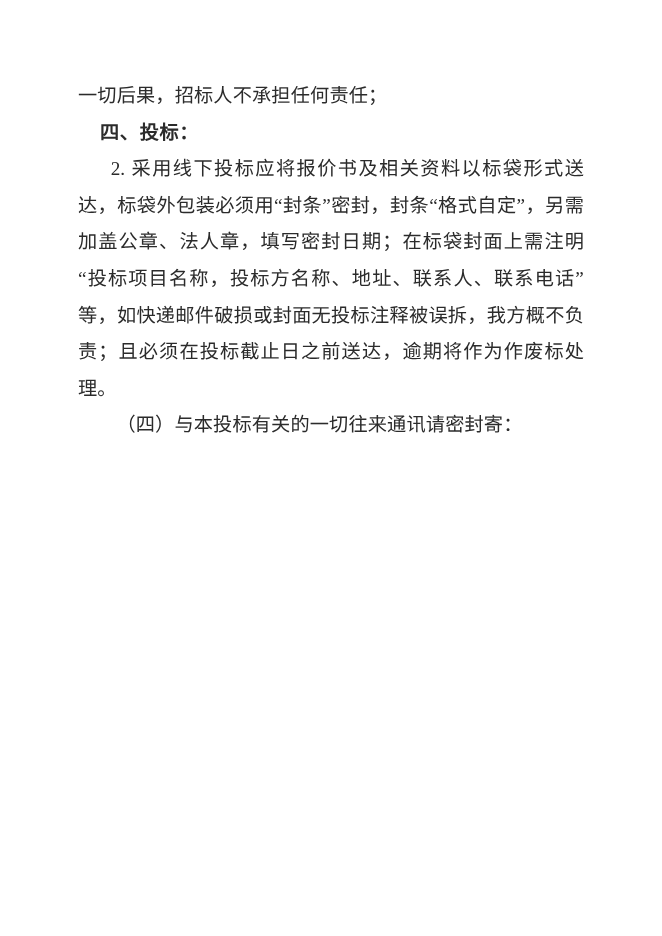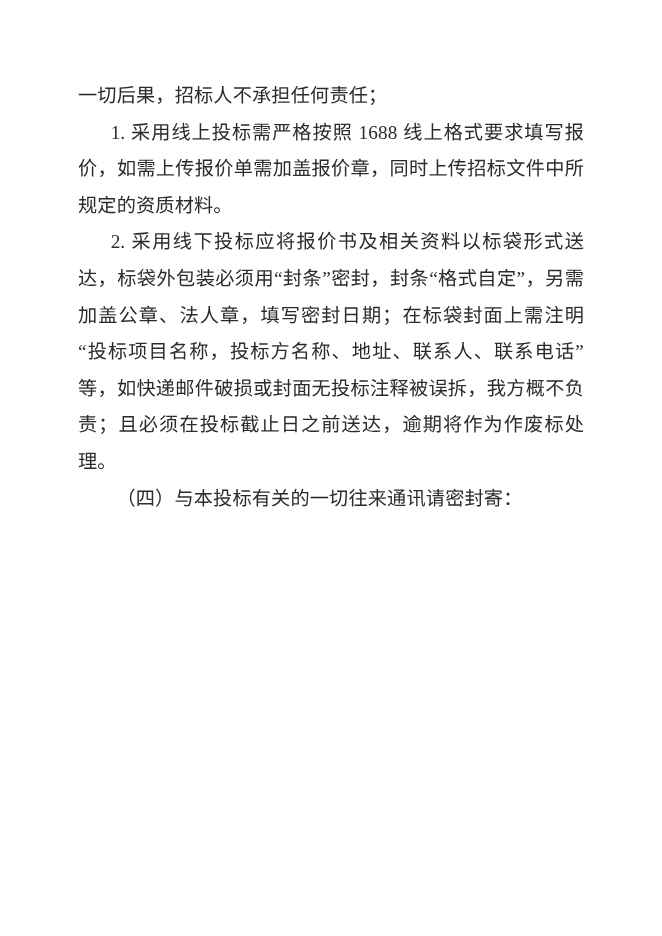--- a/index.html
+++ b/index.html
@@ -63,24 +63,24 @@
 </style>
 </head>
 <body>
 
 <div class="page">
   <div class="doc-body">
 
     <p class="para flush">一切后果，招标人不承担任何责任；</p>
 
 
+    <p class="para heading">四、投标：</p>
 
 
 
 
-    <p class="para indent-num">1. 采用线上投标需严格按照 1688 线上格式要求填写报价，如需上传报价单需加盖报价章，同时上传招标文件中所规定的资质材料。</p>
 
     <p class="para indent-num">2. 采用线下投标应将报价书及相关资料以标袋形式送达，标袋外包装必须用“封条”密封，封条“格式自定”，另需加盖公章、法人章，填写密封日期；在标袋封面上需注明“投标项目名称，投标方名称、地址、联系人、联系电话”等，如快递邮件破损或封面无投标注释被误拆，我方概不负责；且必须在投标截止日之前送达，逾期将作为作废标处理。</p>
 
     <p class="para indent2">（四）与本投标有关的一切往来通讯请密封寄：</p>
 
   </div>
 </div>
 
 </body></html>

